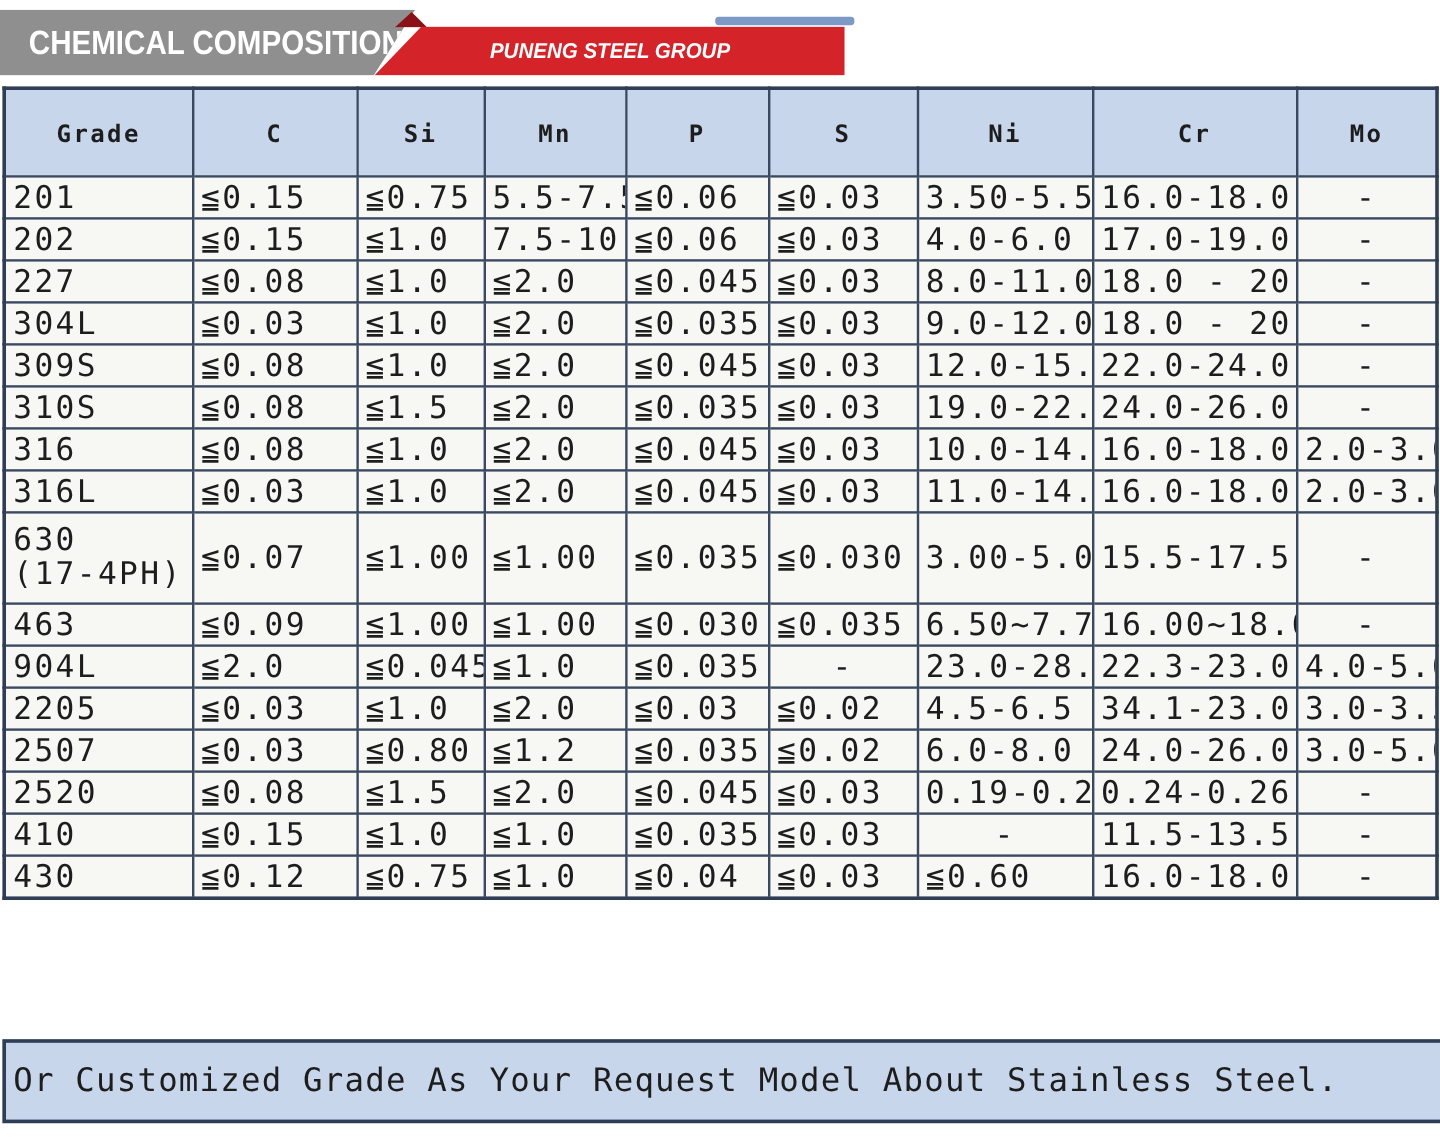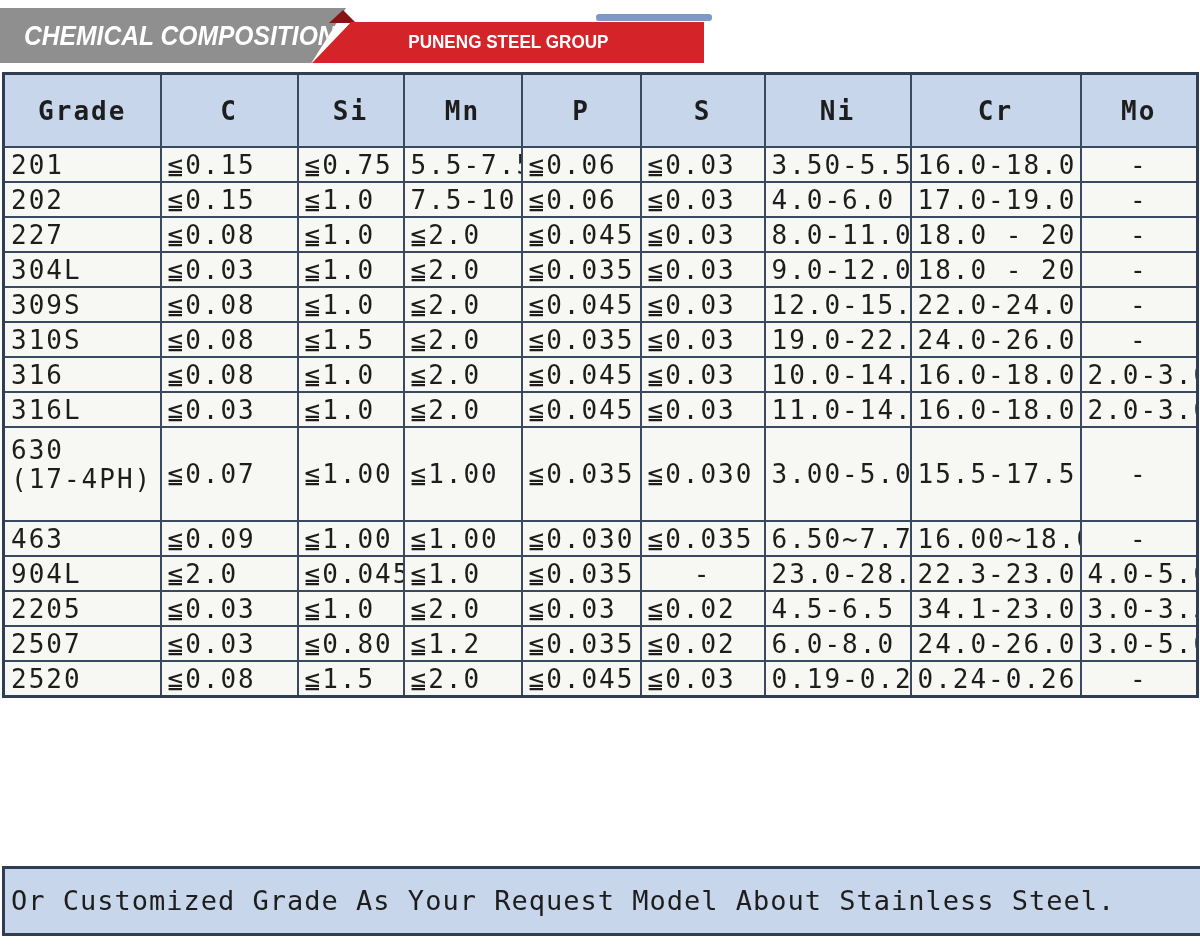--- a/index.html
+++ b/index.html
@@ -6,36 +6,36 @@
   .page {
     position:relative; width:1200px; height:950px; background:#ffffff;
     overflow:hidden; font-family:"DejaVu Sans Mono","DejaVu Sans",monospace;
   }
 
   
   .topbar { position:absolute; top:0; left:0; width:1200px; height:72px; background:#ffffff; }
   .banner-gray {
     position:absolute; left:0; top:8px; width:346px; height:55px; background:#8f8f8f;
     clip-path:polygon(0 0, 100% 0, 90% 100%, 0 100%);
-    font-style:italic;
   }
   .banner-gray span {
     display:inline-block; margin-left:24px; line-height:55px; color:#ffffff;
     font-family:"Liberation Sans","DejaVu Sans",sans-serif; font-weight:bold;
     font-size:28px; letter-spacing:0px; transform:scaleX(0.88); transform-origin:left center;
     white-space:nowrap;
   }
   .banner-fold {
     position:absolute; left:329px; top:10px; width:27px; height:13px; background:#8a1216;
     clip-path:polygon(52% 0, 100% 100%, 0 100%);
   }
   .banner-red {
     position:absolute; left:312px; top:22px; width:392px; height:41px; background:#d42329;
     clip-path:polygon(10% 0, 100% 0, 100% 100%, 0 100%);
     text-align:center;
+    font-style:italic;
   }
   .banner-red span {
     display:inline-block; line-height:41px; color:#ffffff; white-space:nowrap;
     font-family:"Liberation Sans","DejaVu Sans",sans-serif; font-weight:bold; font-size:18px;
     transform:scaleX(0.95);
   }
   .blue-bar {
     position:absolute; left:596px; top:14px; width:116px; height:7px;
     background:#7d9ac6; border-radius:3px;
   }
@@ -44,31 +44,31 @@
   table.comp-table {
     position:absolute; top:72px; left:2px; width:1195px;
     border-collapse:collapse; table-layout:fixed;
     border:3px solid #2f3e55;
   }
   .comp-table th, .comp-table td {
     border:2px solid #3a4960; overflow:hidden; white-space:nowrap;
     color:#1d1d1d;
   }
   .comp-table th {
-    height:69px; background:#c7d6ea; font-weight:bold; font-size:26px;
+    height:69px; background:#c7d6ea; font-weight:bold; font-size:20px;
     letter-spacing:2px; text-align:center; vertical-align:middle;
   }
   .comp-table td {
     height:33px; background:#f7f7f4; font-size:26px; letter-spacing:2px;
     padding:0 2px 0 6px; text-align:left; vertical-align:middle;
   }
   .comp-table td.dash { text-align:center; padding:0; }
   .comp-table tr.tall td { height:70px; }
   .comp-table td.grade-multiline {
-    white-space:pre-line; line-height:1.12; padding-top:2px; padding-bottom:20px;
+    white-space:pre-line; line-height:1.12; padding-top:2px; padding-bottom:2px;
   }
 
   
   .footer-note {
     position:absolute; top:866px; left:2px; width:1189px; height:64px;
     background:#c7d6ea; border:3px solid #2f3e55;
     line-height:64px; font-size:27px; letter-spacing:1px; color:#1d1d1d;
     padding-left:6px; white-space:nowrap; overflow:hidden;
   }
 </style>
@@ -262,20 +262,42 @@
           <td>2520</td>
           <td>≦0.08</td>
           <td>≦1.5</td>
           <td>≦2.0</td>
           <td>≦0.045</td>
           <td>≦0.03</td>
           <td>0.19-0.22</td>
           <td>0.24-0.26</td>
           <td class="dash">-</td>
         </tr>
+        <tr>
+          <td>410</td>
+          <td>≦0.15</td>
+          <td>≦1.0</td>
+          <td>≦1.0</td>
+          <td>≦0.035</td>
+          <td>≦0.03</td>
+          <td class="dash">-</td>
+          <td>11.5-13.5</td>
+          <td class="dash">-</td>
+        </tr>
+        <tr>
+          <td>430</td>
+          <td>≦0.12</td>
+          <td>≦0.75</td>
+          <td>≦1.0</td>
+          <td>≦0.04</td>
+          <td>≦0.03</td>
+          <td>≦0.60</td>
+          <td>16.0-18.0</td>
+          <td class="dash">-</td>
+        </tr>
       </tbody>
   </table>
 
   <div class="footer-note">
     <span>Or Customized Grade As Your Request Model About Stainless Steel.</span>
   </div>
 
 </div>
 
 </body></html>

